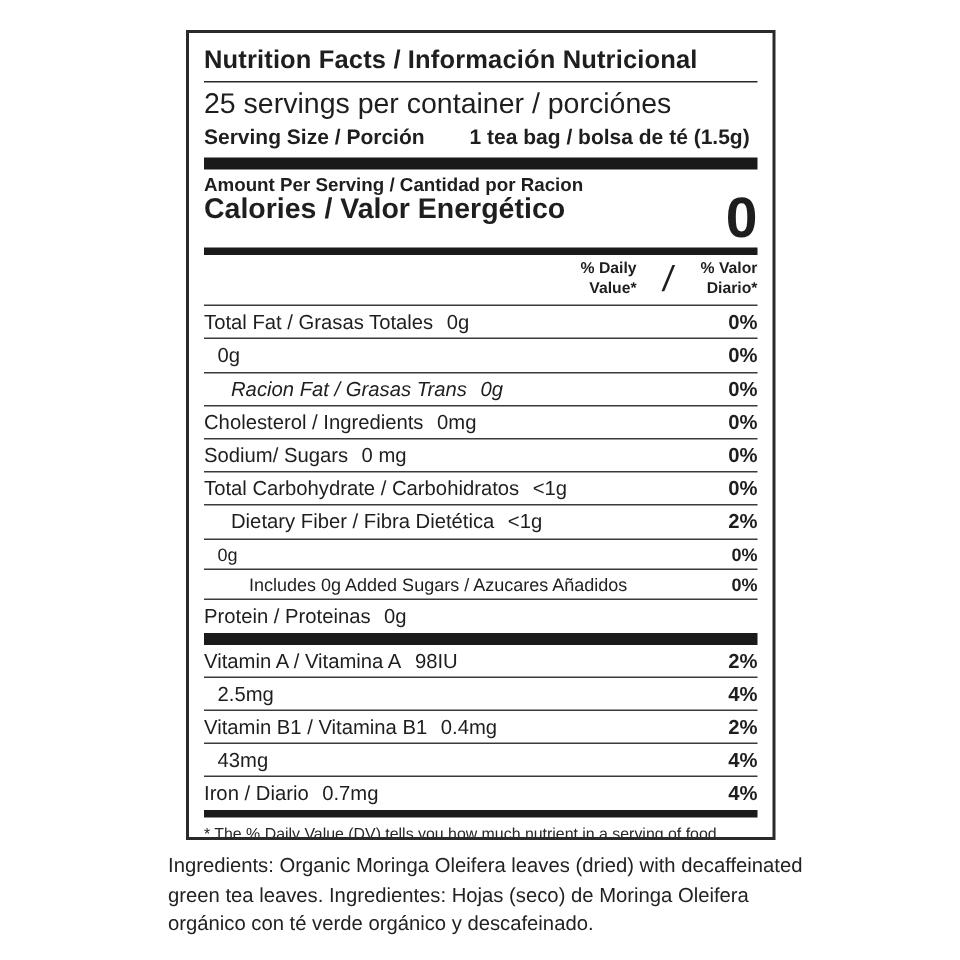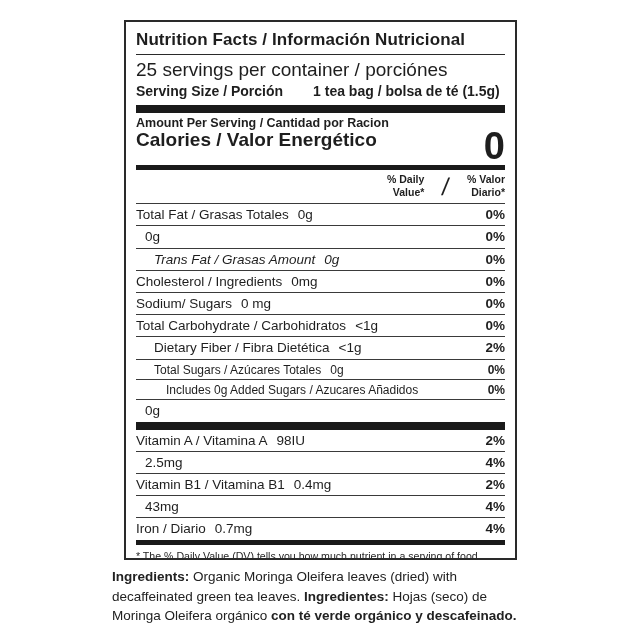--- a/index.html
+++ b/index.html
@@ -56,21 +56,21 @@
   .n-row.indent1 .n-label { padding-left:18px; }
   .n-row.indent2 .n-label { padding-left:30px; }
   .footnote {
     font-size:10.6px; line-height:1.38; color:#262626;
     padding:4px 0 0 0;
   }
   .ingredients {
     position:absolute; left:112px; top:567px; width:424px;
     font-size:13.5px; line-height:1.45; color:#222;
   }
-  .ingredients .b { font-weight:bold; }
+  .ingredients .b { font-weight:normal; }
 </style>
 </head>
 <body>
 
 <div class="label-box">
   <div class="nf-title">Nutrition Facts / Información Nutricional</div>
 
   <div class="servings-line">25 servings per container / porciónes</div>
 
   <div class="serving-size-line">
@@ -103,21 +103,21 @@
     <span class="n-value">0g</span>
     <span class="n-pct">0%</span>
   </div>
 
   <div class="n-row indent1">
     <span class="n-value">0g</span>
     <span class="n-pct">0%</span>
   </div>
 
   <div class="n-row italic indent1">
-    <span class="n-label">Trans Fat / Grasas Amount</span>
+    <span class="n-label">Racion Fat / Grasas Trans</span>
     <span class="n-value">0g</span>
     <span class="n-pct">0%</span>
   </div>
 
   <div class="n-row bold">
     <span class="n-label">Cholesterol / Ingredients</span>
     <span class="n-value">0mg</span>
     <span class="n-pct">0%</span>
   </div>
 
@@ -133,32 +133,32 @@
     <span class="n-pct">0%</span>
   </div>
 
   <div class="n-row indent1">
     <span class="n-label">Dietary Fiber / Fibra Dietética</span>
     <span class="n-value">&lt;1g</span>
     <span class="n-pct">2%</span>
   </div>
 
   <div class="n-row small indent1">
-    <span class="n-label">Total Sugars / Azúcares Totales</span>
     <span class="n-value">0g</span>
     <span class="n-pct">0%</span>
   </div>
 
   <div class="n-row small indent2">
     <span class="n-label">Includes 0g Added Sugars / Azucares Añadidos</span>
     <span class="n-value"></span>
     <span class="n-pct">0%</span>
   </div>
 
   <div class="n-row">
+    <span class="n-label">Protein / Proteinas</span>
     <span class="n-value">0g</span>
     <span class="n-pct"></span>
   </div>
 </div>
 
   <div class="thick-bar bar-lg"></div>
 
   <div class="rows" id="vitamin-rows">
   <div class="n-row bold">
     <span class="n-label">Vitamin A / Vitamina A</span>

